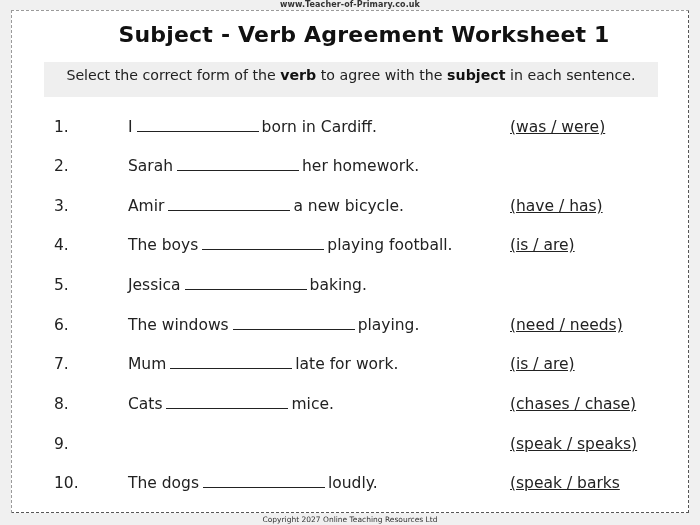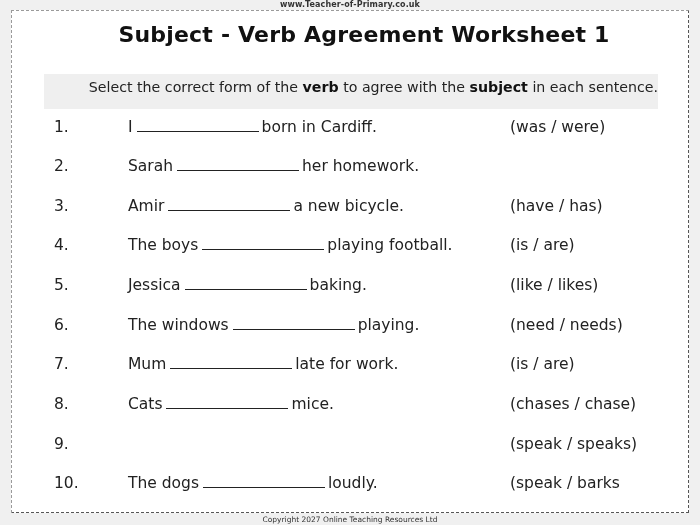--- a/index.html
+++ b/index.html
@@ -48,25 +48,25 @@
       font-size: 22px;
       font-weight: bold;
       letter-spacing: 0.2px;
       color: #111;
       line-height: 28px;
       padding-left: 13px;
     }
     .instruction-band {
       position: absolute;
       left: 32px;
-      top: 63px;
+      top: 51px;
       width: 614px;
       height: 35px;
       background: #efefef;
-      text-align: right;
+      text-align: center;
       font-size: 14.2px;
       line-height: 27px;
       color: #222;
       white-space: nowrap;
     }
     .instruction-band b {
       font-weight: bold;
       color: #111;
     }
     .questions {
@@ -99,20 +99,21 @@
       display: inline-block;
       width: 122px;
       border-bottom: 1px solid #222;
       height: 16px;
       vertical-align: baseline;
       margin: 0 3px 0 4px;
     }
     .q-options {
       position: absolute;
       left: 498px;
+      text-decoration: underline;
     }
     .copyright {
       position: absolute;
       top: 514px;
       left: 0;
       width: 700px;
       text-align: center;
       font-size: 7.5px;
       line-height: 11px;
       color: #333;
@@ -144,21 +145,20 @@
       <span class="q-options">(have / has)</span>
     </div>
     <div class="q-row" style="top:222px">
       <span class="q-num">4.</span>
       <span class="q-sentence"><span>The boys</span><span class="q-blank"></span><span>playing football.</span></span>
       <span class="q-options">(is / are)</span>
     </div>
     <div class="q-row" style="top:262px">
       <span class="q-num">5.</span>
       <span class="q-sentence"><span>Jessica</span><span class="q-blank"></span><span>baking.</span></span>
-      <span class="q-options">(like / likes)</span>
     </div>
     <div class="q-row" style="top:302px">
       <span class="q-num">6.</span>
       <span class="q-sentence"><span>The windows</span><span class="q-blank"></span><span>playing.</span></span>
       <span class="q-options">(need / needs)</span>
     </div>
     <div class="q-row" style="top:341px">
       <span class="q-num">7.</span>
       <span class="q-sentence"><span>Mum</span><span class="q-blank"></span><span>late for work.</span></span>
       <span class="q-options">(is / are)</span>

